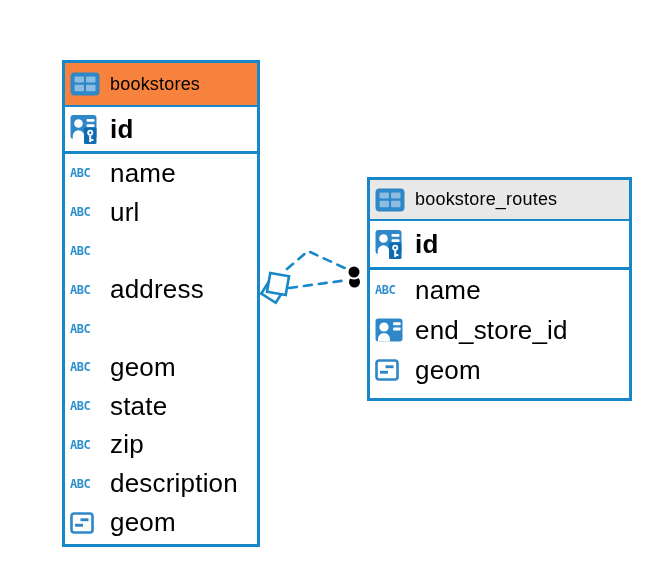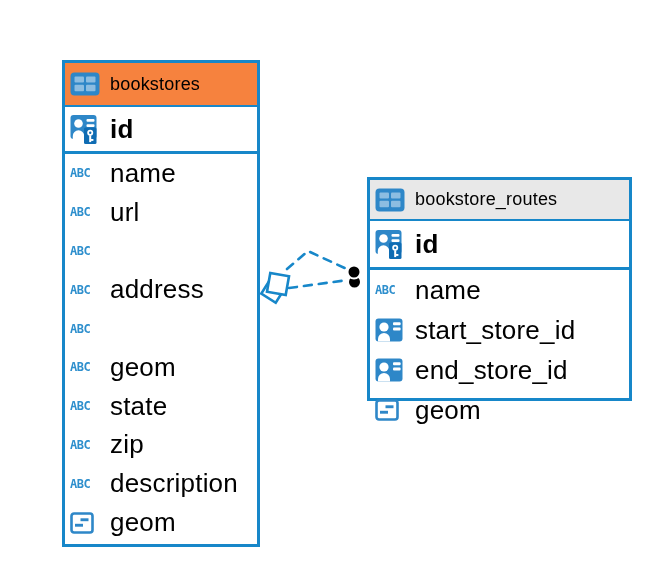--- a/index.html
+++ b/index.html
@@ -212,28 +212,20 @@
           <span class="abc">ABC</span>
         </span>
       <span class="elabel">name</span>
     </div>
     <div class="erow erow--col">
       <span class="iconslot">
         <svg width="28" height="24">
             <use href="#sym-person-ref"></use>
           </svg>
       </span>
-      <span class="elabel">start_store_id</span>
-    </div>
-    <div class="erow erow--col">
-      <span class="iconslot">
-        <svg width="28" height="24">
-            <use href="#sym-person-ref"></use>
-          </svg>
-      </span>
       <span class="elabel">end_store_id</span>
     </div>
     <div class="erow erow--col">
       <span class="iconslot">
         <svg width="24" height="22">
             <use href="#sym-geometry"></use>
           </svg>
       </span>
       <span class="elabel">geom</span>
     </div>

